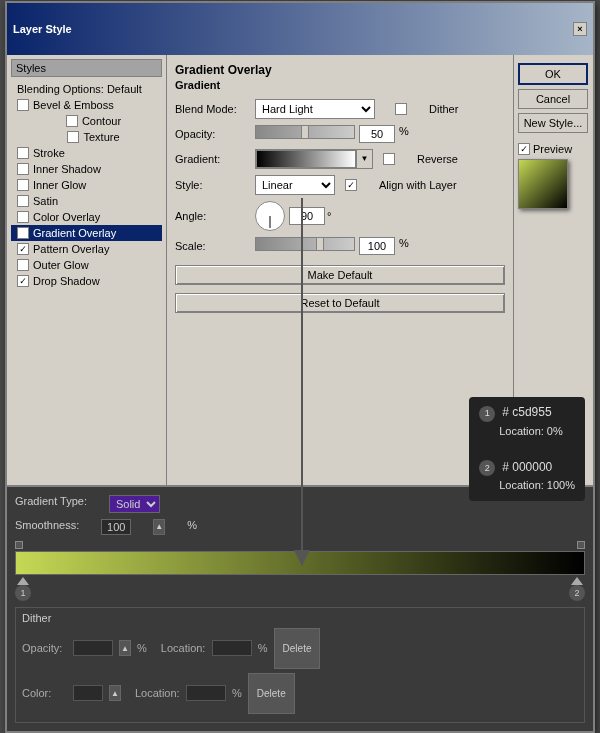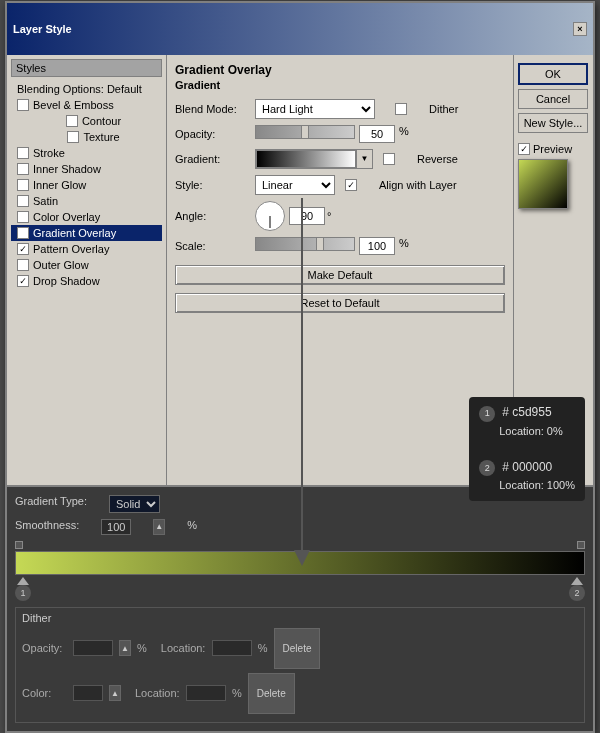--- a/index.html
+++ b/index.html
@@ -245,21 +245,21 @@
     }
     .gradient-editor-row {
       display: flex;
       align-items: flex-start;
       gap: 22px;
       margin-bottom: 6px;
       color: #ccc;
     }
     .ge-label { font-size: 11px; color: #ccc; }
     .ge-select {
-      background: #0f172a;
+      background: #4c1d95;
       color: #ccc;
       border: 1px solid #666;
       font-size: 11px;
       padding: 1px 2px;
     }
     .smoothness-input {
       width: 30px; height: 16px;
       background: #2a2a2a;
       border: 1px solid #666;
       color: #ccc;

